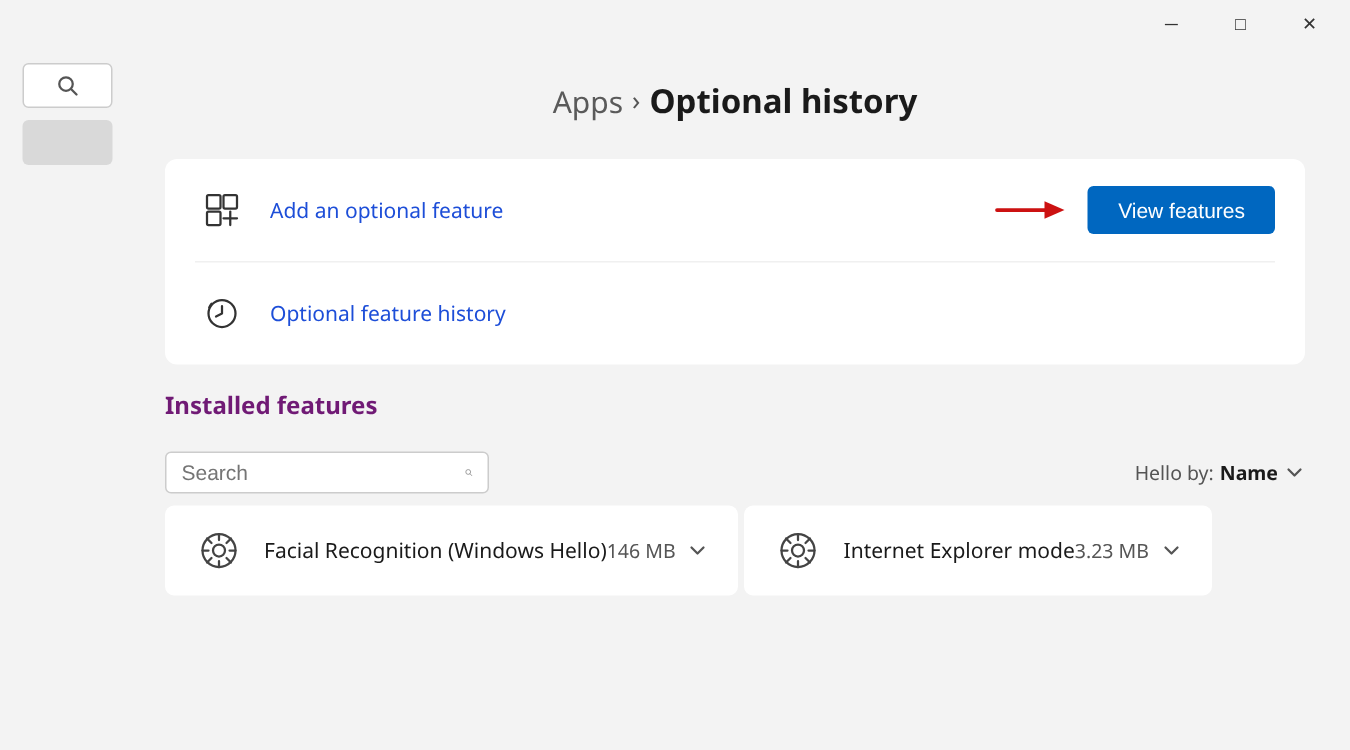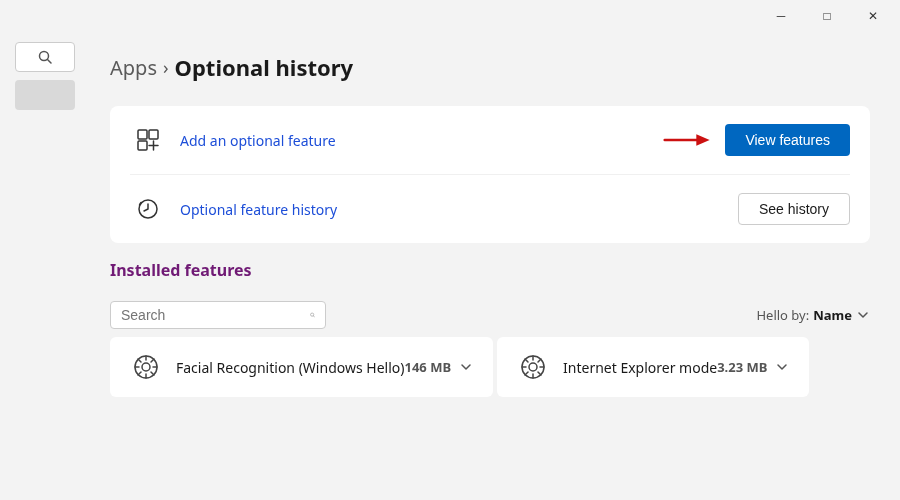--- a/index.html
+++ b/index.html
@@ -83,20 +83,21 @@
       overflow-y: auto;
       background: #f3f3f3;
     }
 
     
     .breadcrumb {
       display: flex;
       align-items: center;
       gap: 6px;
       margin-bottom: 24px;
+      justify-content: center;
     }
 
     .breadcrumb-apps {
       font-size: 20px;
       font-weight: 400;
       color: #5a5a5a;
       cursor: pointer;
     }
 
     .breadcrumb-chevron {
@@ -258,21 +259,20 @@
     .feature-name {
       flex: 1;
       font-size: 14px;
       color: #1a1a1a;
     }
 
     .feature-size {
       font-size: 13px;
       color: #555;
       margin-right: 8px;
-      font-weight: bold;
     }
 
     .chevron-down {
       color: #555;
       font-size: 12px;
     }
 
     
     svg {
       display: block;
@@ -332,21 +332,20 @@
 
       <div class="card-row">
         <div class="card-icon">
           <svg width="24" height="24" viewBox="0 0 24 24" fill="none">
             <circle cx="12" cy="12" r="9" stroke="#333" stroke-width="1.5"></circle>
             <polyline points="12,7 12,12 8,14" stroke="#333" stroke-width="1.5" stroke-linecap="round" stroke-linejoin="round"></polyline>
             <path d="M3.5 8 A9 9 0 0 1 5 5.5" stroke="#333" stroke-width="1.5" stroke-linecap="round"></path>
           </svg>
         </div>
         <span class="card-label">Optional feature history</span>
-        <button class="btn-secondary">See history</button>
       </div>
 
     </div>
 
     <div class="section-title">Installed features</div>
 
     <div class="installed-header">
       <div class="search-input-box">
         <input class="search-input" type="text" placeholder="Search" style="">
         <svg width="14" height="14" viewBox="0 0 14 14" fill="none">

